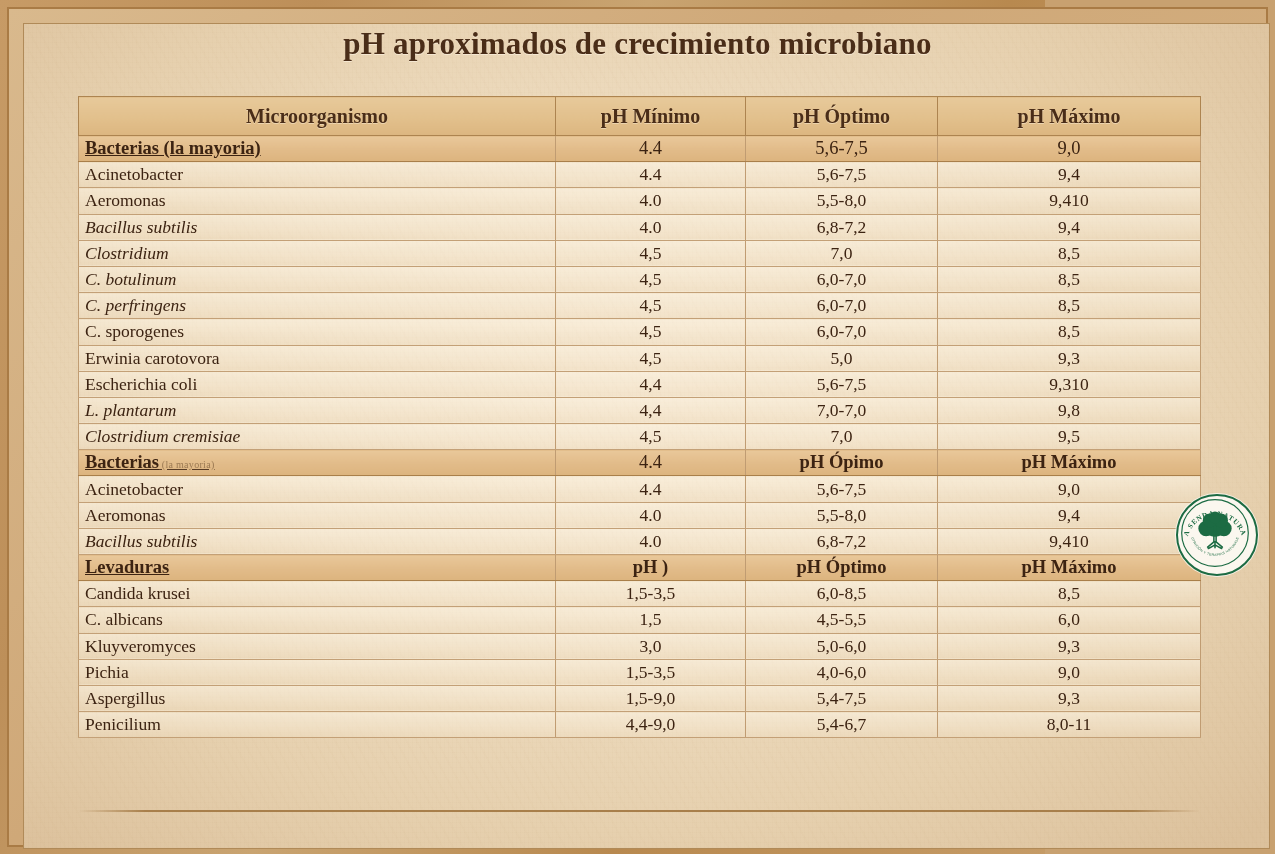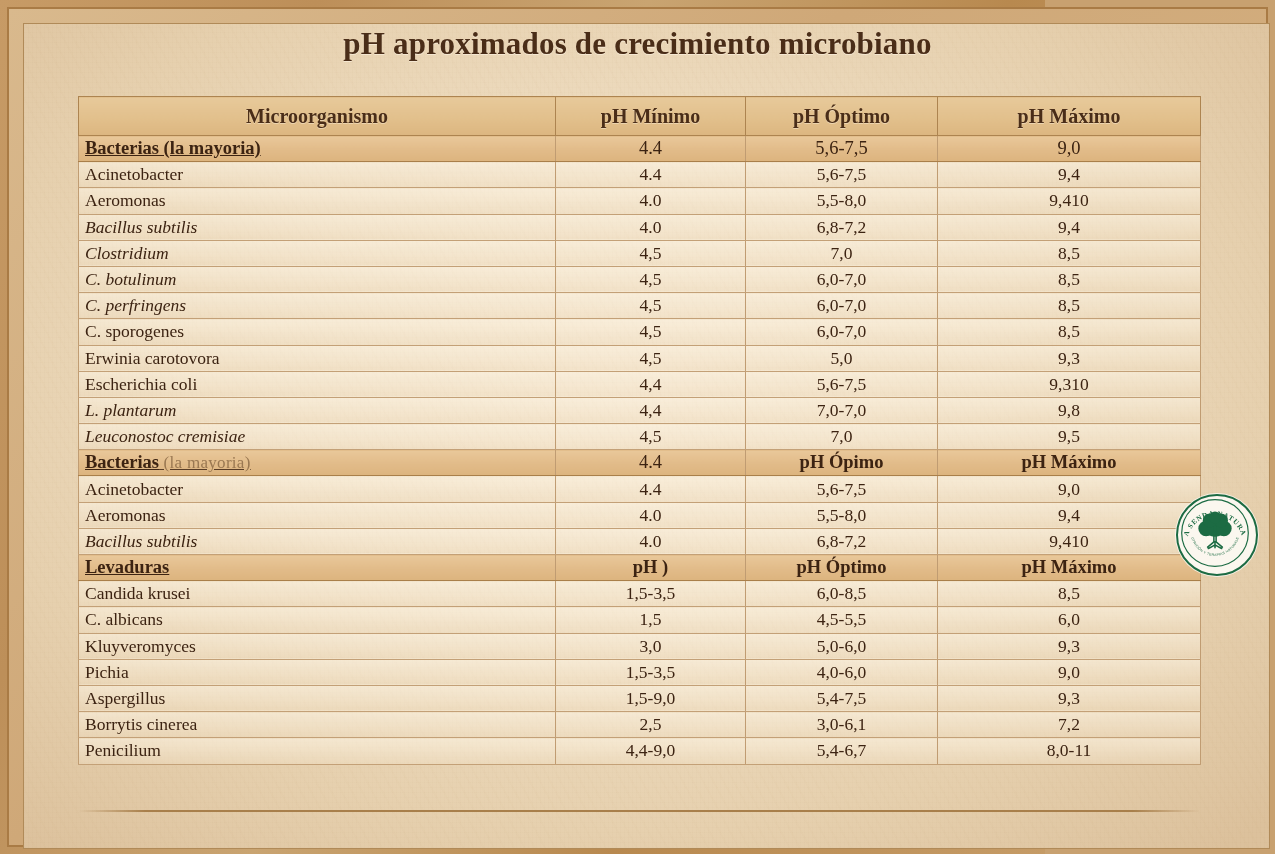--- a/index.html
+++ b/index.html
@@ -134,21 +134,21 @@
   
   tbody tr.hl-soft td {
     background: linear-gradient(180deg, #eccb9d 0%, #e6c190 100%);
     border-top: 1px solid #b98e57;
     border-bottom: 1px solid #b98e57;
   }
 
   .ital { font-style: italic; }
   .faded {
     color: #8b6a46;
-    font-size: 17px;
+    font-size: 10px;
     font-weight: 400;
     opacity: .82;
     letter-spacing: .3px;
   }
 
   
   #table-underline {
     position: absolute;
     left: 78px;
     top: 810px;
@@ -261,21 +261,21 @@
             <td class="c-val">5,6-7,5</td>
             <td class="c-val">9,310</td>
           </tr>
           <tr>
             <td class="c-organism"><span class="ital">L. plantarum</span></td>
             <td class="c-val">4,4</td>
             <td class="c-val">7,0-7,0</td>
             <td class="c-val">9,8</td>
           </tr>
           <tr>
-            <td class="c-organism"><span class="ital">Leuconostoc cremisiae</span></td>
+            <td class="c-organism"><span class="ital">Clostridium cremisiae</span></td>
             <td class="c-val">4,5</td>
             <td class="c-val">7,0</td>
             <td class="c-val">9,5</td>
           </tr>
           <tr class="hl">
             <td class="c-organism"><span>Bacterias</span><span class="faded"> (la mayoria)</span></td>
             <td class="c-val">4.4</td>
             <td class="c-val bold-val">pH Ópimo</td>
             <td class="c-val bold-val">pH Máximo</td>
           </tr>
@@ -325,26 +325,20 @@
             <td class="c-organism"><span>Pichia</span></td>
             <td class="c-val">1,5-3,5</td>
             <td class="c-val">4,0-6,0</td>
             <td class="c-val">9,0</td>
           </tr>
           <tr>
             <td class="c-organism"><span>Aspergillus</span></td>
             <td class="c-val">1,5-9,0</td>
             <td class="c-val">5,4-7,5</td>
             <td class="c-val">9,3</td>
-          </tr>
-          <tr>
-            <td class="c-organism"><span>Borrytis cinerea</span></td>
-            <td class="c-val">2,5</td>
-            <td class="c-val">3,0-6,1</td>
-            <td class="c-val">7,2</td>
           </tr>
           <tr>
             <td class="c-organism"><span>Penicilium</span></td>
             <td class="c-val">4,4-9,0</td>
             <td class="c-val">5,4-6,7</td>
             <td class="c-val">8,0-11</td>
           </tr>
         </tbody>
     </table>
   </div>

